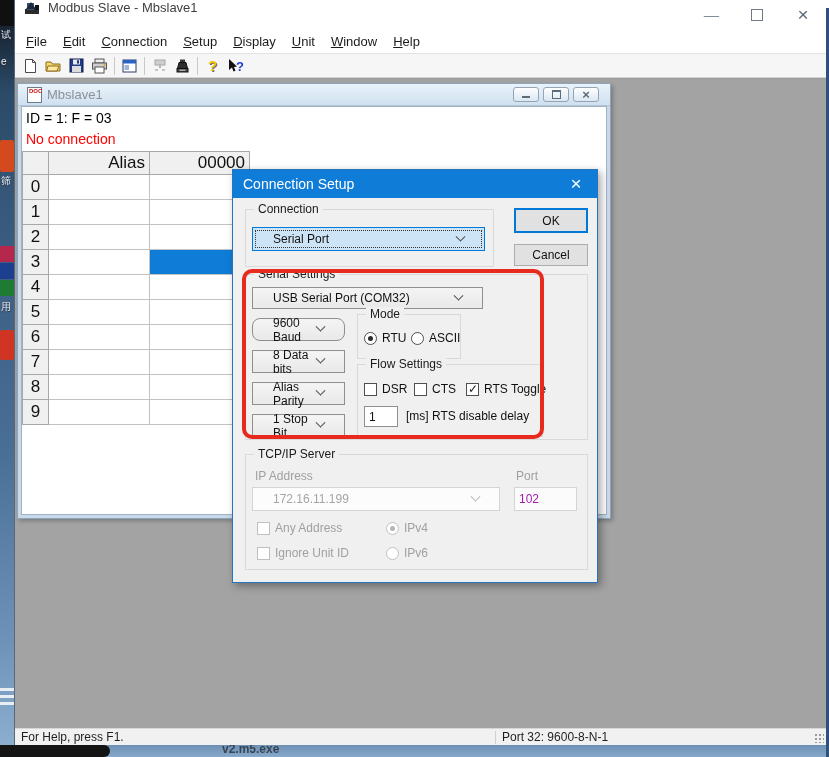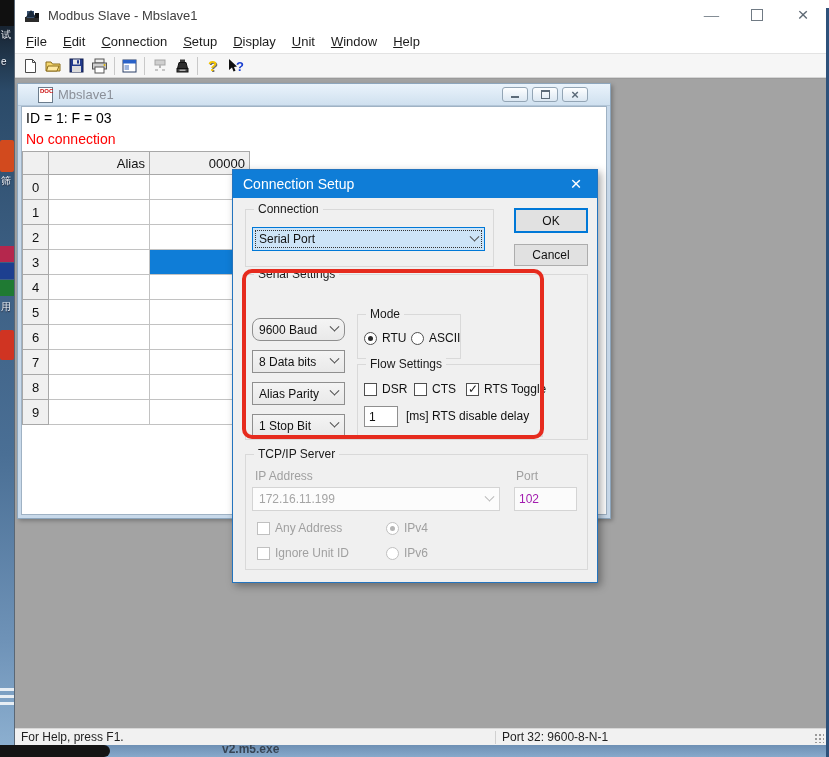--- a/index.html
+++ b/index.html
@@ -27,21 +27,21 @@
   .desktop-bottom .blob { position:absolute; left:0; top:0; width:110px; height:12px; background:#141414; border-radius:0 6px 6px 0;}
   .desktop-bottom .exe-text { position:absolute; left:215px; top:-3px; color:#2c3642; font-size:12px; font-weight:bold; opacity:.85;margin-left:7px;}
   .desktop-right { position:absolute; right:0; top:8px; width:3px; height:749px; background:#2e517a; z-index:3;}
 
   
   .app {
     position:absolute; left:14px; top:0; width:812px; height:745px;
     background:#ffffff; display:flex; flex-direction:column;
     border-left:1px solid #5a6775; z-index:1;
   }
-  .titlebar { height:30px; display:flex; align-items:center; padding-left:9px; background:#fff; flex:none;}
+  .titlebar { height:30px; display:flex; padding-left:9px; background:#fff; flex:none;}
   .app-icon { width:17px; height:15px; margin-right:7px; flex:none;}
   .title-text { font-size:13px; color:#3f3f3f; }
   .win-controls { margin-left:auto; display:flex; height:100%; }
   .win-btn { width:46px; height:100%; display:flex; align-items:center; justify-content:center; color:#5f6a75; cursor:default;}
   .win-btn.min::before{ content:"—"; font-size:11px; transform:scaleX(1.4); }
   .win-btn.max::before{ content:""; width:10px; height:10px; border:1px solid #707a84; display:block;}
   .win-btn.cls::before{ content:"×"; font-size:19px; font-weight:300;}
 
   .menubar { height:23px; display:flex; align-items:center; padding-left:3px; background:#fff; flex:none; }
   .menu-item { font-size:13px; color:#1c1c1c; padding:2px 8px; }
@@ -61,57 +61,57 @@
   .grip { position:absolute; right:2px; bottom:2px; width:10px; height:10px;
     background-image: radial-gradient(#9a9a9a 1px, transparent 1.2px);
     background-size:4px 4px; }
 
   
   .child {
     position:absolute; left:2px; top:4px; width:594px; height:436px;
     background:#c8d9ea; border:1px solid #8da6bd; box-shadow:2px 2px 4px rgba(0,0,0,.25);
     z-index:1;
   }
-  .child-titlebar { height:22px; background:linear-gradient(180deg,#eaf3fb,#cfe0ef); display:flex; align-items:center; padding:0 20px; border-bottom:1px solid #b3c6d8;}
+  .child-titlebar { height:22px; background:linear-gradient(180deg,#eaf3fb,#cfe0ef); display:flex; align-items:center; padding:0 9px; border-bottom:1px solid #b3c6d8;}
   .doc-icon { width:15px; height:16px; background:#fff; border:1px solid #6b7c8c; position:relative; margin-right:5px; flex:none;}
   .doc-icon span{ position:absolute; top:0px; left:1px; font-size:6px; font-weight:bold; color:#cc1111; letter-spacing:0;}
   .child-title { font-size:13px; color:#8b9099; }
   .child-controls { margin-left:auto; display:flex; gap:4px; padding-right:2px;}
   .cbtn { width:26px; height:15px; border:1px solid #93a5b5; border-radius:3px;
     background:linear-gradient(180deg,#fdfeff,#dbe7f2); display:flex; align-items:center; justify-content:center; color:#5c6b79;}
   .cbtn.min::before{content:""; width:8px; height:2px; background:#5c6b79; margin-top:5px;}
   .cbtn.res::before{content:""; width:7px; height:6px; border:1px solid #5c6b79; border-top-width:2px; display:block;}
   .cbtn.cls::before{content:"×"; font-size:13px; font-weight:bold; margin-top:-1px;}
   .child-content { position:absolute; left:3px; top:22px; right:3px; bottom:3px; background:#fff; border:1px solid #9fb2c4; overflow:hidden;}
   .line1 { position:absolute; left:4px; top:3px; font-size:14px; color:#000; }
   .line2 { position:absolute; left:4px; top:24px; font-size:14px; }
 
   table.grid { position:absolute; left:0px; top:44px; border-collapse:collapse; table-layout:fixed; }
-  table.grid th, table.grid td { border:1px solid #c2c2c2; font-size:13px; font-weight:normal; padding:0 4px; overflow:hidden; white-space:nowrap;}
+  table.grid th, table.grid td { border:1px solid #c2c2c2; font-size:17px; font-weight:normal; padding:0 4px; overflow:hidden; white-space:nowrap;}
   table.grid thead th { background:#f0f0f0; border-color:#a8a8a8; height:23px; text-align:right; color:#111;}
   table.grid tbody th { background:#f0f0f0; border-color:#a8a8a8; width:26px; text-align:center; color:#111;}
   table.grid td { background:#fff; height:25px; }
   table.grid col.c0 { width:26px; } table.grid col.c1 { width:101px; } table.grid col.c2 { width:100px; }
   table.grid td.selected { background:#0f7dd7; }
 
   
   .dialog {
     position:absolute; left:217px; top:90px; width:366px; height:414px;
     background:#f0f0f0; border:1px solid #2474be; box-shadow:3px 3px 8px rgba(0,0,0,.35); z-index:2;
   }
   .dlg-titlebar { height:28px; background:#0f7dd7; display:flex; align-items:center; padding-left:10px;}
   .dlg-title { color:#fff; font-size:14px; }
   .dlg-close { margin-left:auto; width:42px; height:100%; display:flex; align-items:center; justify-content:center; color:#fff;}
   .dlg-close::before{ content:"×"; font-size:19px; font-weight:300;}
 
   .groupbox { position:absolute; border:1px solid #d9d9d9; }
   .group-label { position:absolute; top:-8px; left:8px; background:#f0f0f0; padding:0 4px; font-size:12px; color:#1a1a1a; white-space:nowrap;}
 
   .combo { position:absolute; background:linear-gradient(180deg,#f4f4f4,#e9e9e9); border:1px solid #8f8f8f;
-    display:flex; align-items:center; padding:0 6px; font-size:12px; color:#111; }
+    display:flex; align-items:center; padding:0 20px; font-size:12px; color:#111; }
   .combo .chev { margin-left:auto; width:7px; height:7px; border-right:1.6px solid #4a4a4a; border-bottom:1.6px solid #4a4a4a; transform:rotate(45deg) translate(-2px,-2px); flex:none;}
   .combo.focused { background:#cde4f7; border-color:#0078d7; outline:1px dotted #333; outline-offset:-4px; }
   .combo.disabled { background:#fcfcfc; border-color:#d4d4d4; color:#a5a5a5;}
   .combo.disabled .chev { border-color:#b9b9b9; }
 
   .btn { position:absolute; background:#e1e1e1; border:1px solid #adadad; font-size:12px; color:#111;
     display:flex; align-items:center; justify-content:center;}
   .btn.default { border:2px solid #0078d7; }
 
   .field { position:absolute; background:#fff; border:1px solid #8f8f8f; font-size:12px; color:#111; padding:0 4px; font-family:"Liberation Sans",sans-serif;}
@@ -348,20 +348,24 @@
         <span>Serial Port</span>
         <span class="chev"></span>
       </div>
 
       <button class="btn default" style="left:281px; top:38px; width:74px; height:25px;">OK</button>
       <button class="btn" style="left:281px; top:74px; width:74px; height:22px;">Cancel</button>
 
       <div class="groupbox" style="left:12px; top:104px; width:343px; height:166px;">
         <span class="group-label">Serial Settings</span>
       </div>
+      <div class="combo" style="left:19px; top:117px; width:231px; height:22px;">
+        <span>USB Serial Port (COM32)</span>
+        <span class="chev"></span>
+      </div>
       <div class="combo" style="left:19px; top:148px; width:93px; height:23px;border-radius:8px;">
         <span>9600 Baud</span>
         <span class="chev"></span>
       </div>
       <div class="combo" style="left:19px; top:180px; width:93px; height:23px;">
         <span>8 Data bits</span>
         <span class="chev"></span>
       </div>
       <div class="combo" style="left:19px; top:212px; width:93px; height:23px;">
         <span>Alias Parity</span>

